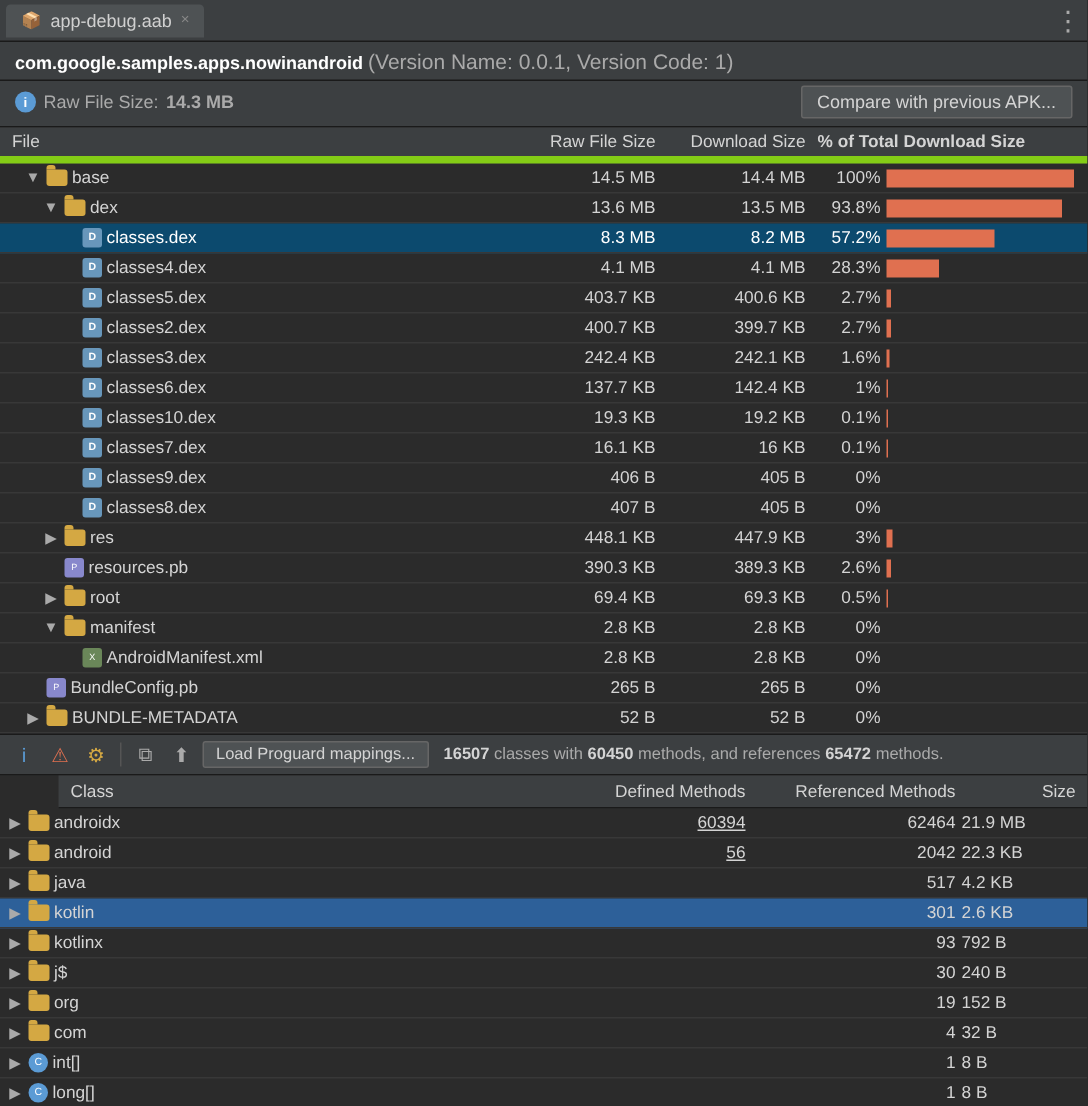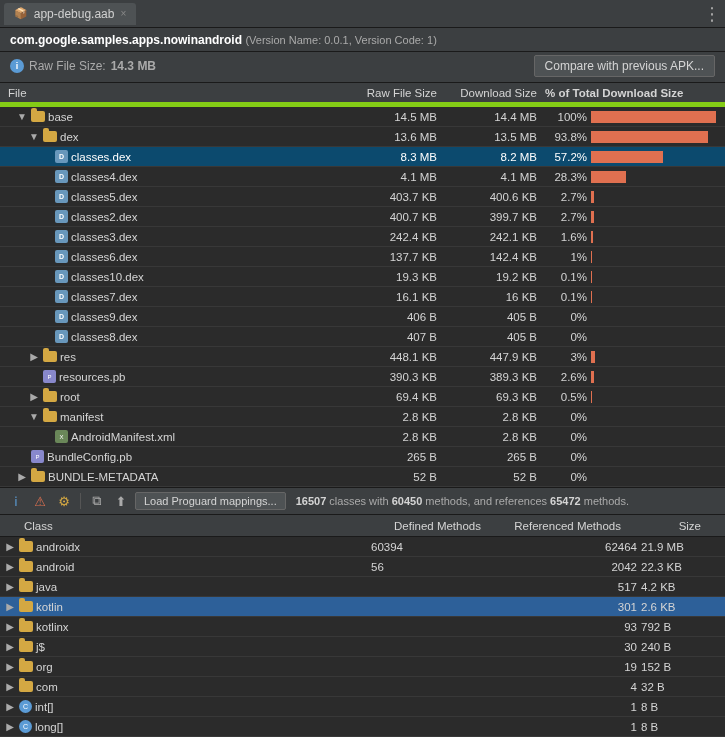--- a/index.html
+++ b/index.html
@@ -54,21 +54,21 @@
     .app-id {
       font-size: 12px;
       color: #d4d4d4;
     }
     .app-id strong {
       font-weight: bold;
       color: #ffffff;
     }
     .app-meta {
       color: #aaa;
-      font-size: 11px;
+      font-size: 14px;
     }
 
     
     .info-bar {
       background: #3c3f41;
       display: flex;
       align-items: center;
       justify-content: space-between;
       padding: 3px 10px 5px 10px;
       border-bottom: 1px solid #1a1a1a;
@@ -244,38 +244,39 @@
     }
     .toolbar-stats strong { color: #d4d4d4; font-weight: bold; }
 
     
     .class-table-header {
       display: flex;
       align-items: center;
       background: #3c3f41;
       border-bottom: 1px solid #1a1a1a;
       height: 22px;
-      padding: 0 20px;
+      padding: 0 4px;
+      margin-left: 39px;
     }
     .ccol-class { flex: 1; padding-left: 4px; }
     .ccol-def { width: 130px; text-align: right; padding-right: 4px; }
     .ccol-ref { width: 140px; text-align: right; padding-right: 4px; }
     .ccol-size { width: 80px; text-align: right; padding-right: 4px; }
 
     .class-row {
       display: flex;
       align-items: center;
       height: 20px;
       padding: 0 4px;
       border-bottom: 1px solid #383838;
     }
     .class-row.selected { background: #2d6099; }
 
     .ccell-class { flex: 1; display: flex; align-items: center; gap: 3px; font-size: 11.5px; color: #d4d4d4; }
-    .ccell-def { width: 130px; padding-right: 4px; font-size: 11.5px; color: #d4d4d4; }
+    .ccell-def { width: 130px; text-align: right; padding-right: 4px; font-size: 11.5px; color: #d4d4d4; text-decoration: underline; }
     .ccell-ref { width: 140px; text-align: right; padding-right: 4px; font-size: 11.5px; color: #d4d4d4; }
     .ccell-size { width: 80px; text-align: left; padding-right: 4px; font-size: 11.5px; color: #d4d4d4; }
 
     .icon-pkg {
       display: inline-block;
       width: 14px;
       height: 11px;
       background: #d4a843;
       border-radius: 0 2px 2px 2px;
       position: relative;

